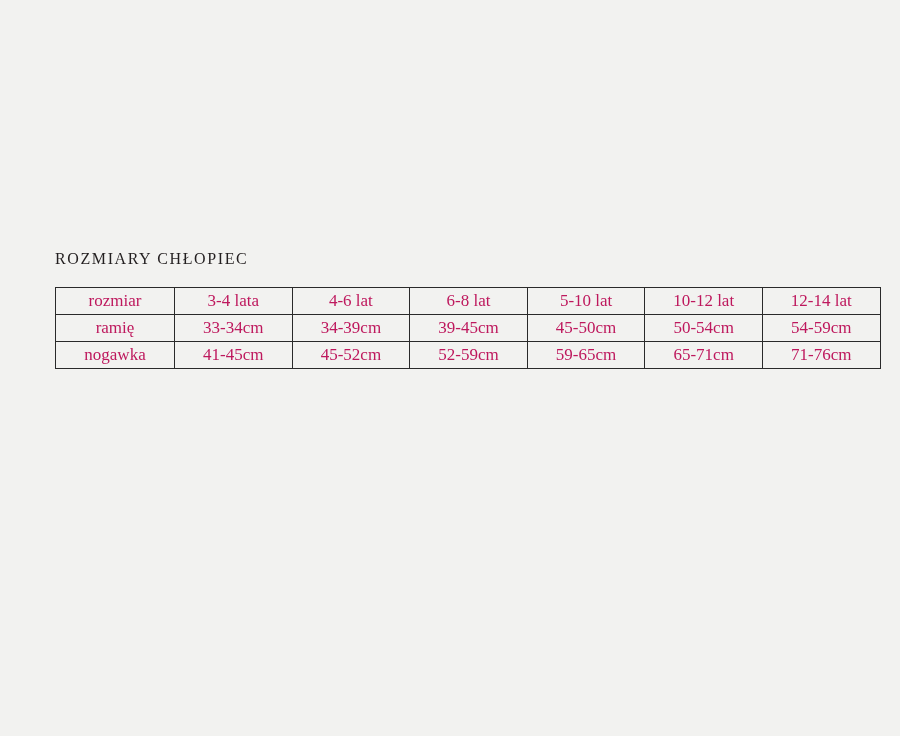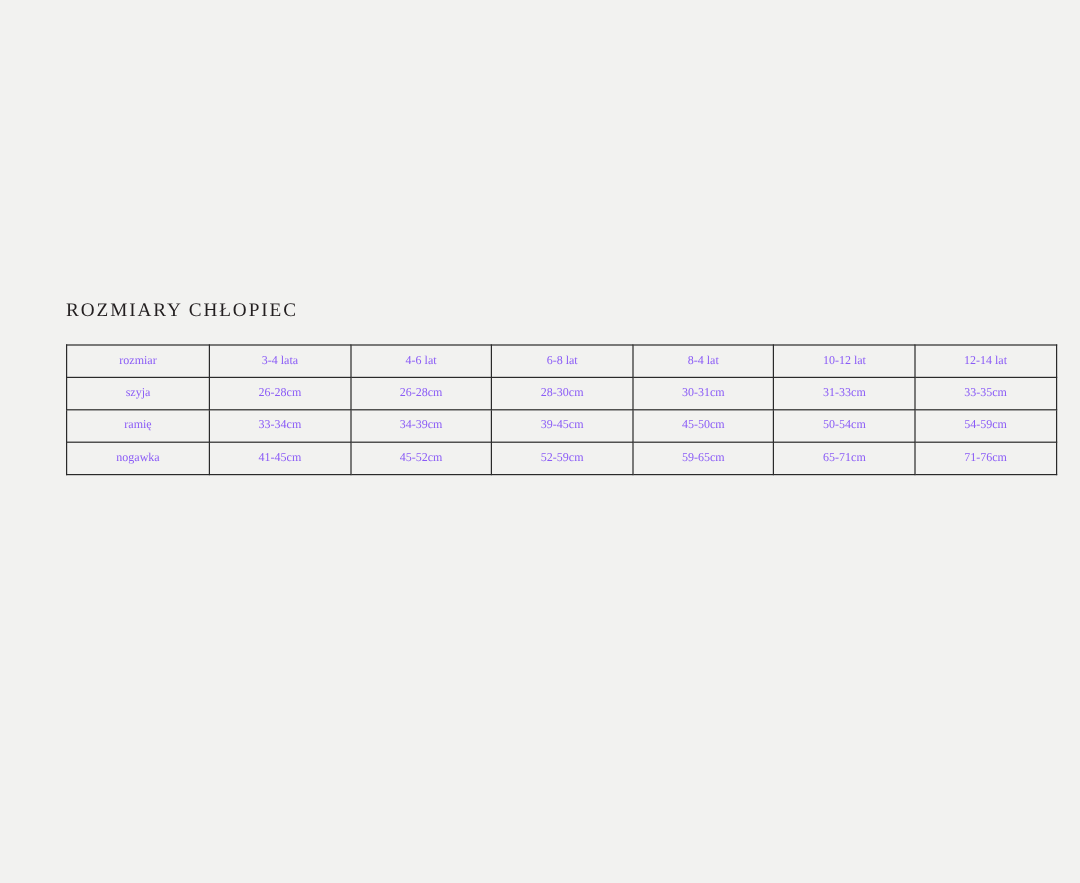--- a/index.html
+++ b/index.html
@@ -43,22 +43,22 @@
     border-collapse: collapse;
     width: 790px;
     table-layout: fixed;
   }
   table.size-table td {
     border: 1px solid #2a2a2a;
     height: 26px;
     text-align: center;
     vertical-align: middle;
     font-family: "Liberation Serif", serif;
-    font-size: 10px;
-    color: #8b5cf6;
+    font-size: 17px;
+    color: #be185d;
     padding: 0 2px;
     line-height: 1.05;
   }
   table.size-table td.rowhead {
     width: 114px;
   }
   table.size-table td.datacell {
     width: 112.6px;
   }
   .two-line {
@@ -74,32 +74,23 @@
   <div class="title">ROZMIARY CHŁOPIEC</div>
 
   <div class="table-wrap">
     <table class="size-table">
       <tbody>
         <tr>
           <td class="rowhead">rozmiar</td>
           <td class="datacell">3-4 lata</td>
           <td class="datacell">4-6 lat</td>
           <td class="datacell">6-8 lat</td>
-          <td class="datacell">8-4 lat</td>
+          <td class="datacell">5-10 lat</td>
           <td class="datacell">10-12 lat</td>
           <td class="datacell">12-14 lat</td>
-        </tr>
-        <tr>
-          <td class="rowhead">szyja</td>
-          <td class="datacell">26-28cm</td>
-          <td class="datacell">26-28cm</td>
-          <td class="datacell">28-30cm</td>
-          <td class="datacell">30-31cm</td>
-          <td class="datacell">31-33cm</td>
-          <td class="datacell">33-35cm</td>
         </tr>
         <tr>
           <td class="rowhead">ramię</td>
           <td class="datacell">33-34cm</td>
           <td class="datacell">34-39cm</td>
           <td class="datacell">39-45cm</td>
           <td class="datacell">45-50cm</td>
           <td class="datacell">50-54cm</td>
           <td class="datacell">54-59cm</td>
         </tr>

